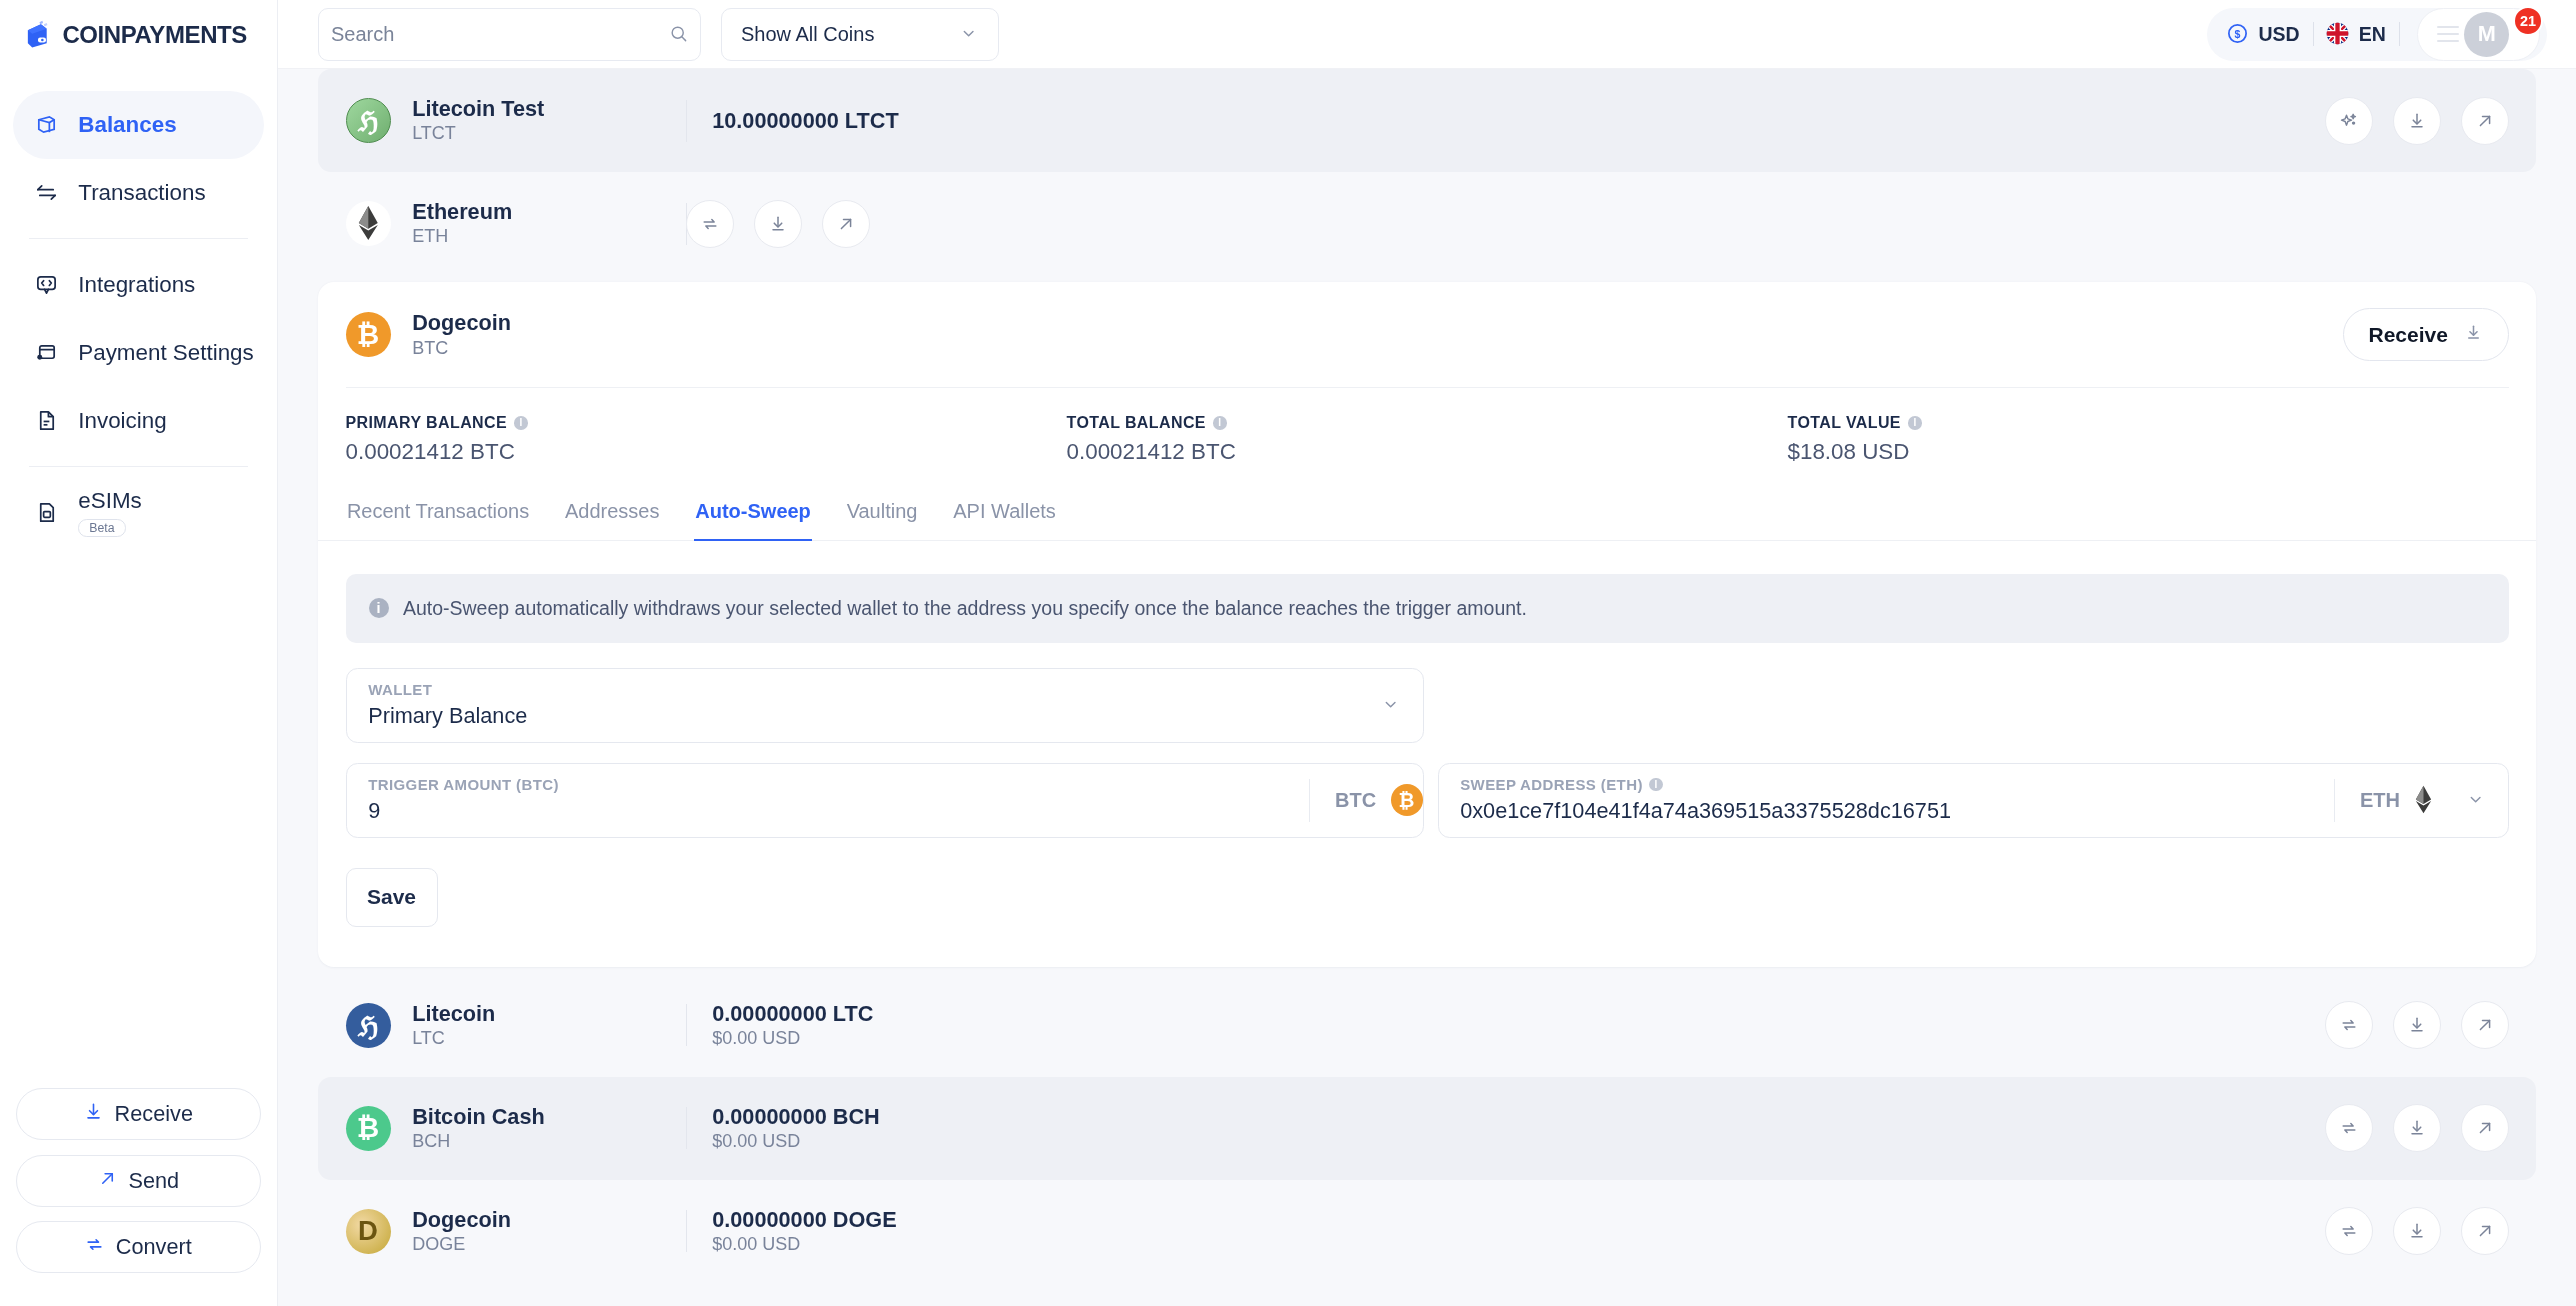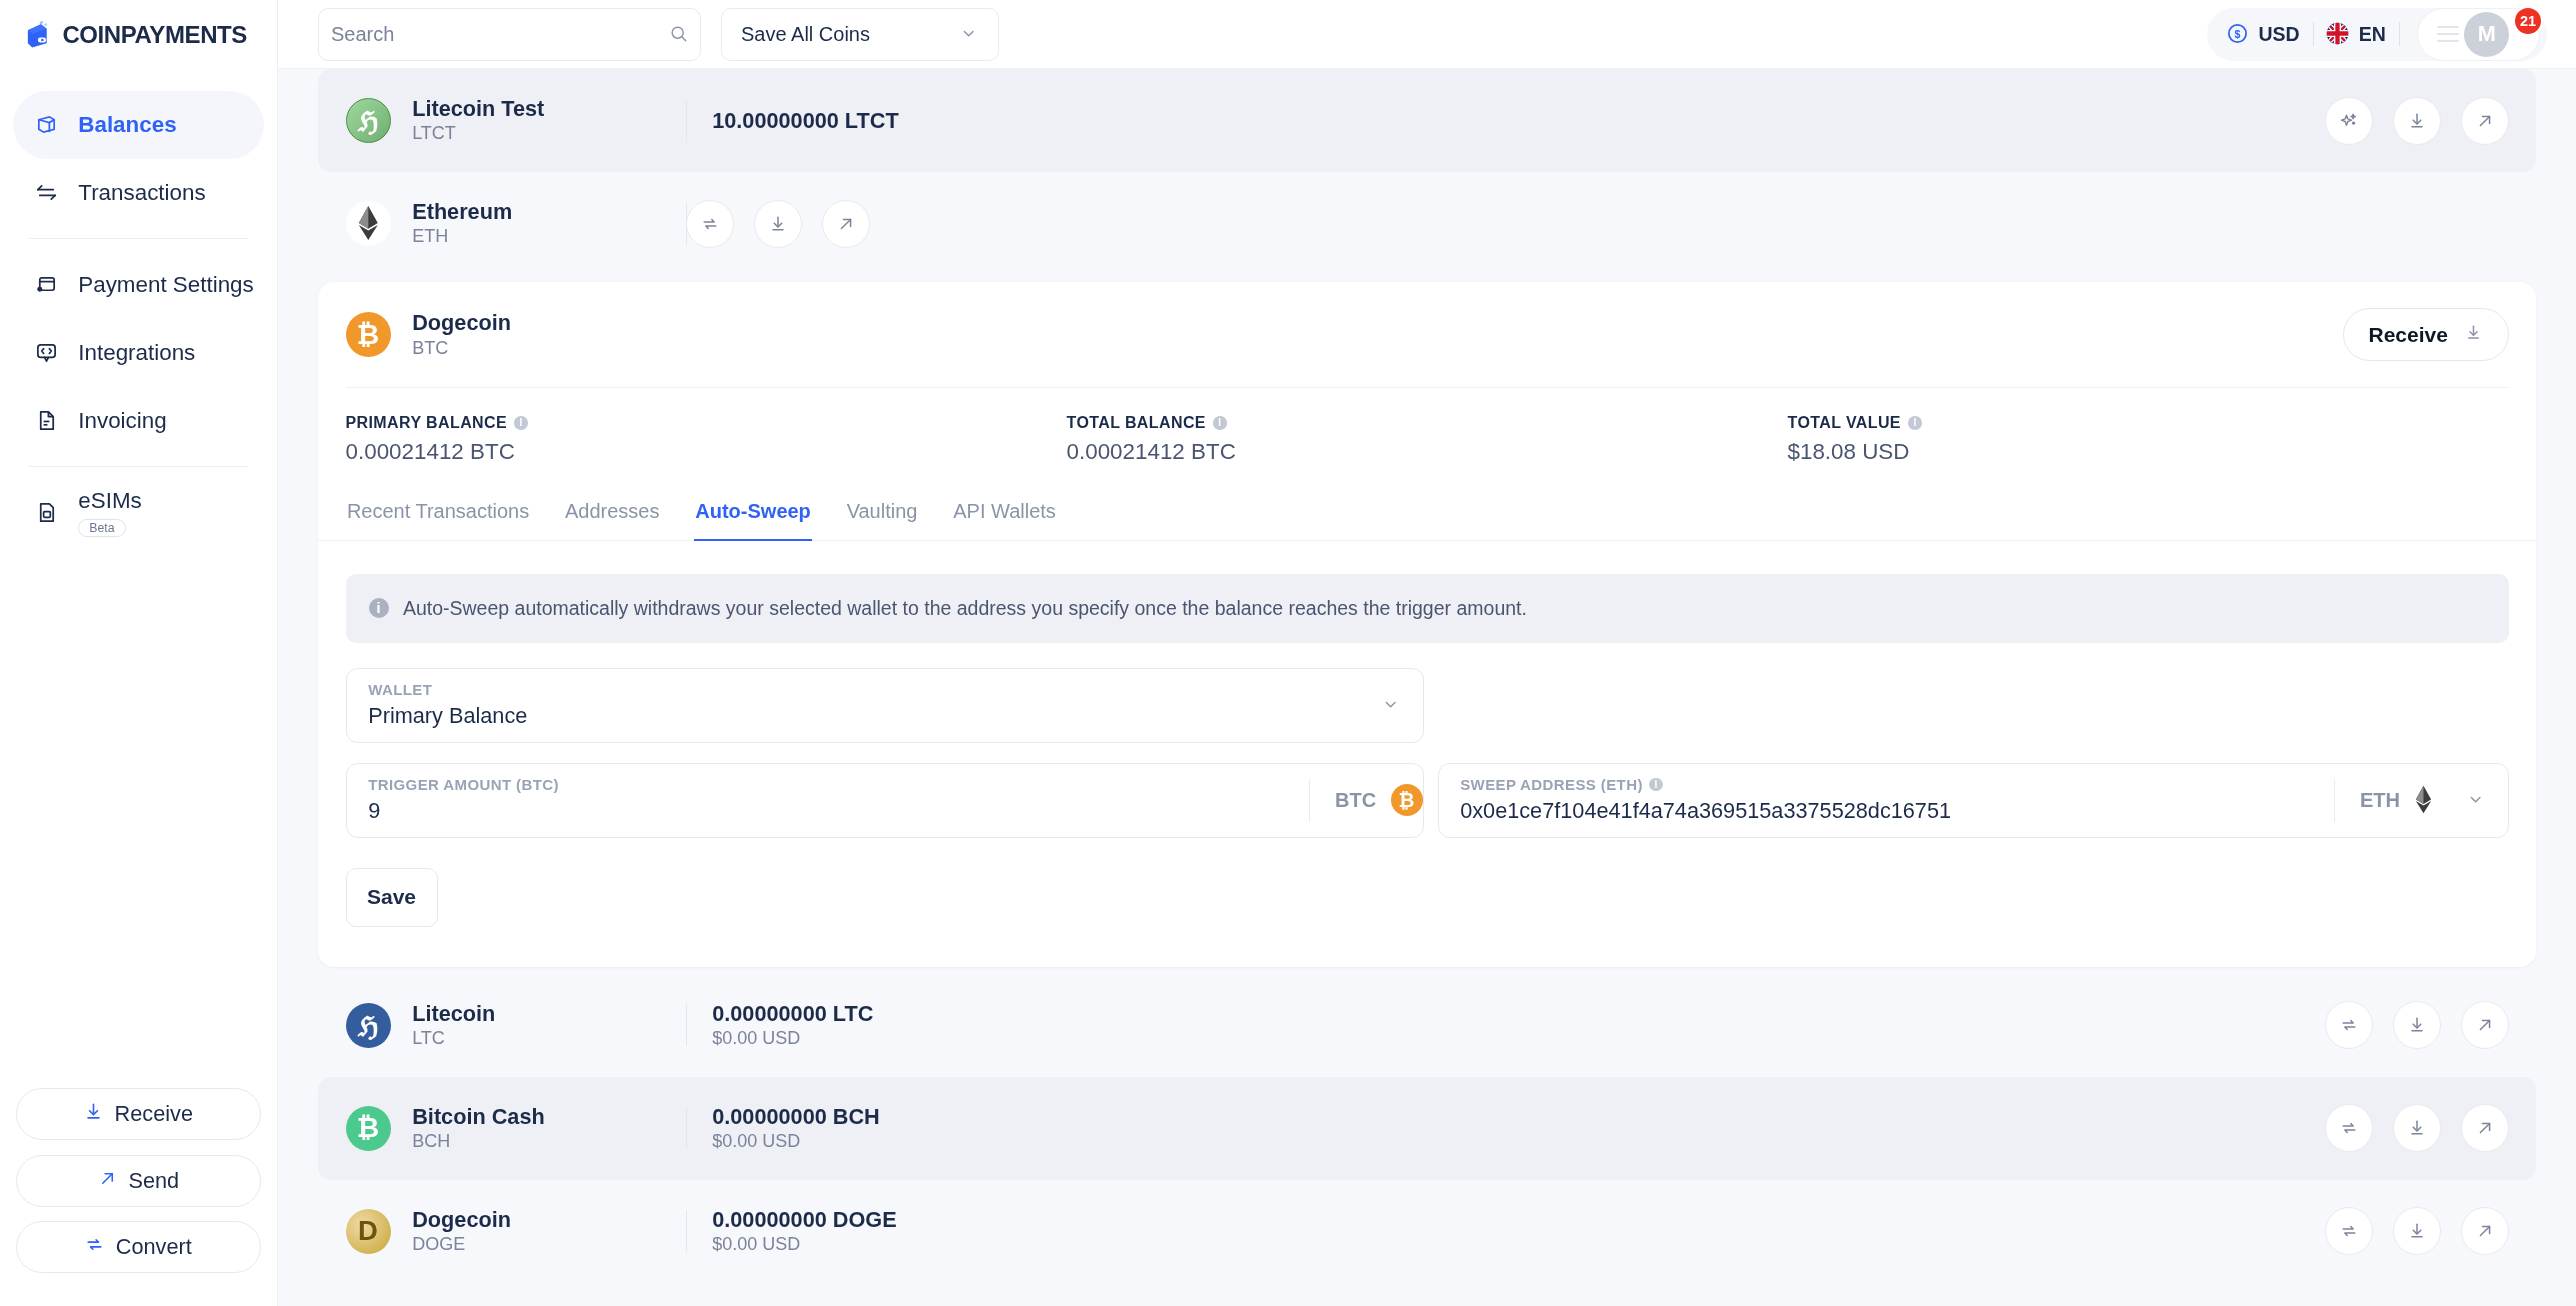--- a/index.html
+++ b/index.html
@@ -240,39 +240,39 @@
               <path d="M17 19 L21 15"></path>
           </svg>
         </span>
         <span class="nav-label">Transactions</span>
       </div>
 
       <div class="nav-divider"></div>
 
       <div class="nav-item">
         <span class="nav-icon">
-          <svg width="23" height="23" viewBox="0 0 24 24" fill="none" stroke="#1c2b4a" stroke-width="1.8">
-            <rect x="5" y="5" width="15" height="13" rx="2"></rect>
-              <path d="M5 9 H20"></path>
-            <circle cx="5" cy="17" r="2.6" fill="#1c2b4a" stroke="none"></circle>
-          </svg>
-        </span>
-        <span class="nav-label">Payment Settings</span>
-      </div>
-
-      <div class="nav-item">
-        <span class="nav-icon">
           <svg width="23" height="23" viewBox="0 0 24 24" fill="none" stroke="#1c2b4a" stroke-width="1.8" stroke-linecap="round" stroke-linejoin="round">
             <rect x="3" y="4" width="18" height="13" rx="3"></rect>
               <path d="M10 17 L12 21 L14 17"></path>
             <path d="M9 8 L7 10.5 L9 13"></path>
               <path d="M15 8 L17 10.5 L15 13"></path>
           </svg>
         </span>
         <span class="nav-label">Integrations</span>
+      </div>
+
+      <div class="nav-item">
+        <span class="nav-icon">
+          <svg width="23" height="23" viewBox="0 0 24 24" fill="none" stroke="#1c2b4a" stroke-width="1.8">
+            <rect x="5" y="5" width="15" height="13" rx="2"></rect>
+              <path d="M5 9 H20"></path>
+            <circle cx="5" cy="17" r="2.6" fill="#1c2b4a" stroke="none"></circle>
+          </svg>
+        </span>
+        <span class="nav-label">Payment Settings</span>
       </div>
 
       <div class="nav-item">
         <span class="nav-icon">
           <svg width="23" height="23" viewBox="0 0 24 24" fill="none" stroke="#1c2b4a" stroke-width="1.8" stroke-linejoin="round">
             <path d="M6 3 H14 L19 8 V21 H6 Z"></path>
               <path d="M14 3 V8 H19"></path>
               <path d="M9 13 H15"></path>
               <path d="M9 16.5 H13"></path>
           </svg>
@@ -335,21 +335,21 @@
         <span class="ph">Search</span>
         <span>
           <svg width="19" height="19" viewBox="0 0 24 24" fill="none" stroke="#8a93a8" stroke-width="1.8" stroke-linecap="round">
             <circle cx="11" cy="11" r="7"></circle>
               <path d="M16.5 16.5 L21 21"></path>
           </svg>
         </span>
       </div>
 
       <div class="select-box">
-        <span class="val">Save All Coins</span>
+        <span class="val">Show All Coins</span>
         <span class="chev">
           <svg width="17.3" height="17.3" viewBox="0 0 24 24" fill="none" stroke="#8a93a8" stroke-width="2" stroke-linecap="round" stroke-linejoin="round">
             <path d="M6 9 L12 15 L18 9"></path>
           </svg>
         </span>
       </div>
 
       <div class="topbar-spacer"></div>
 
       <div class="pill-group">

